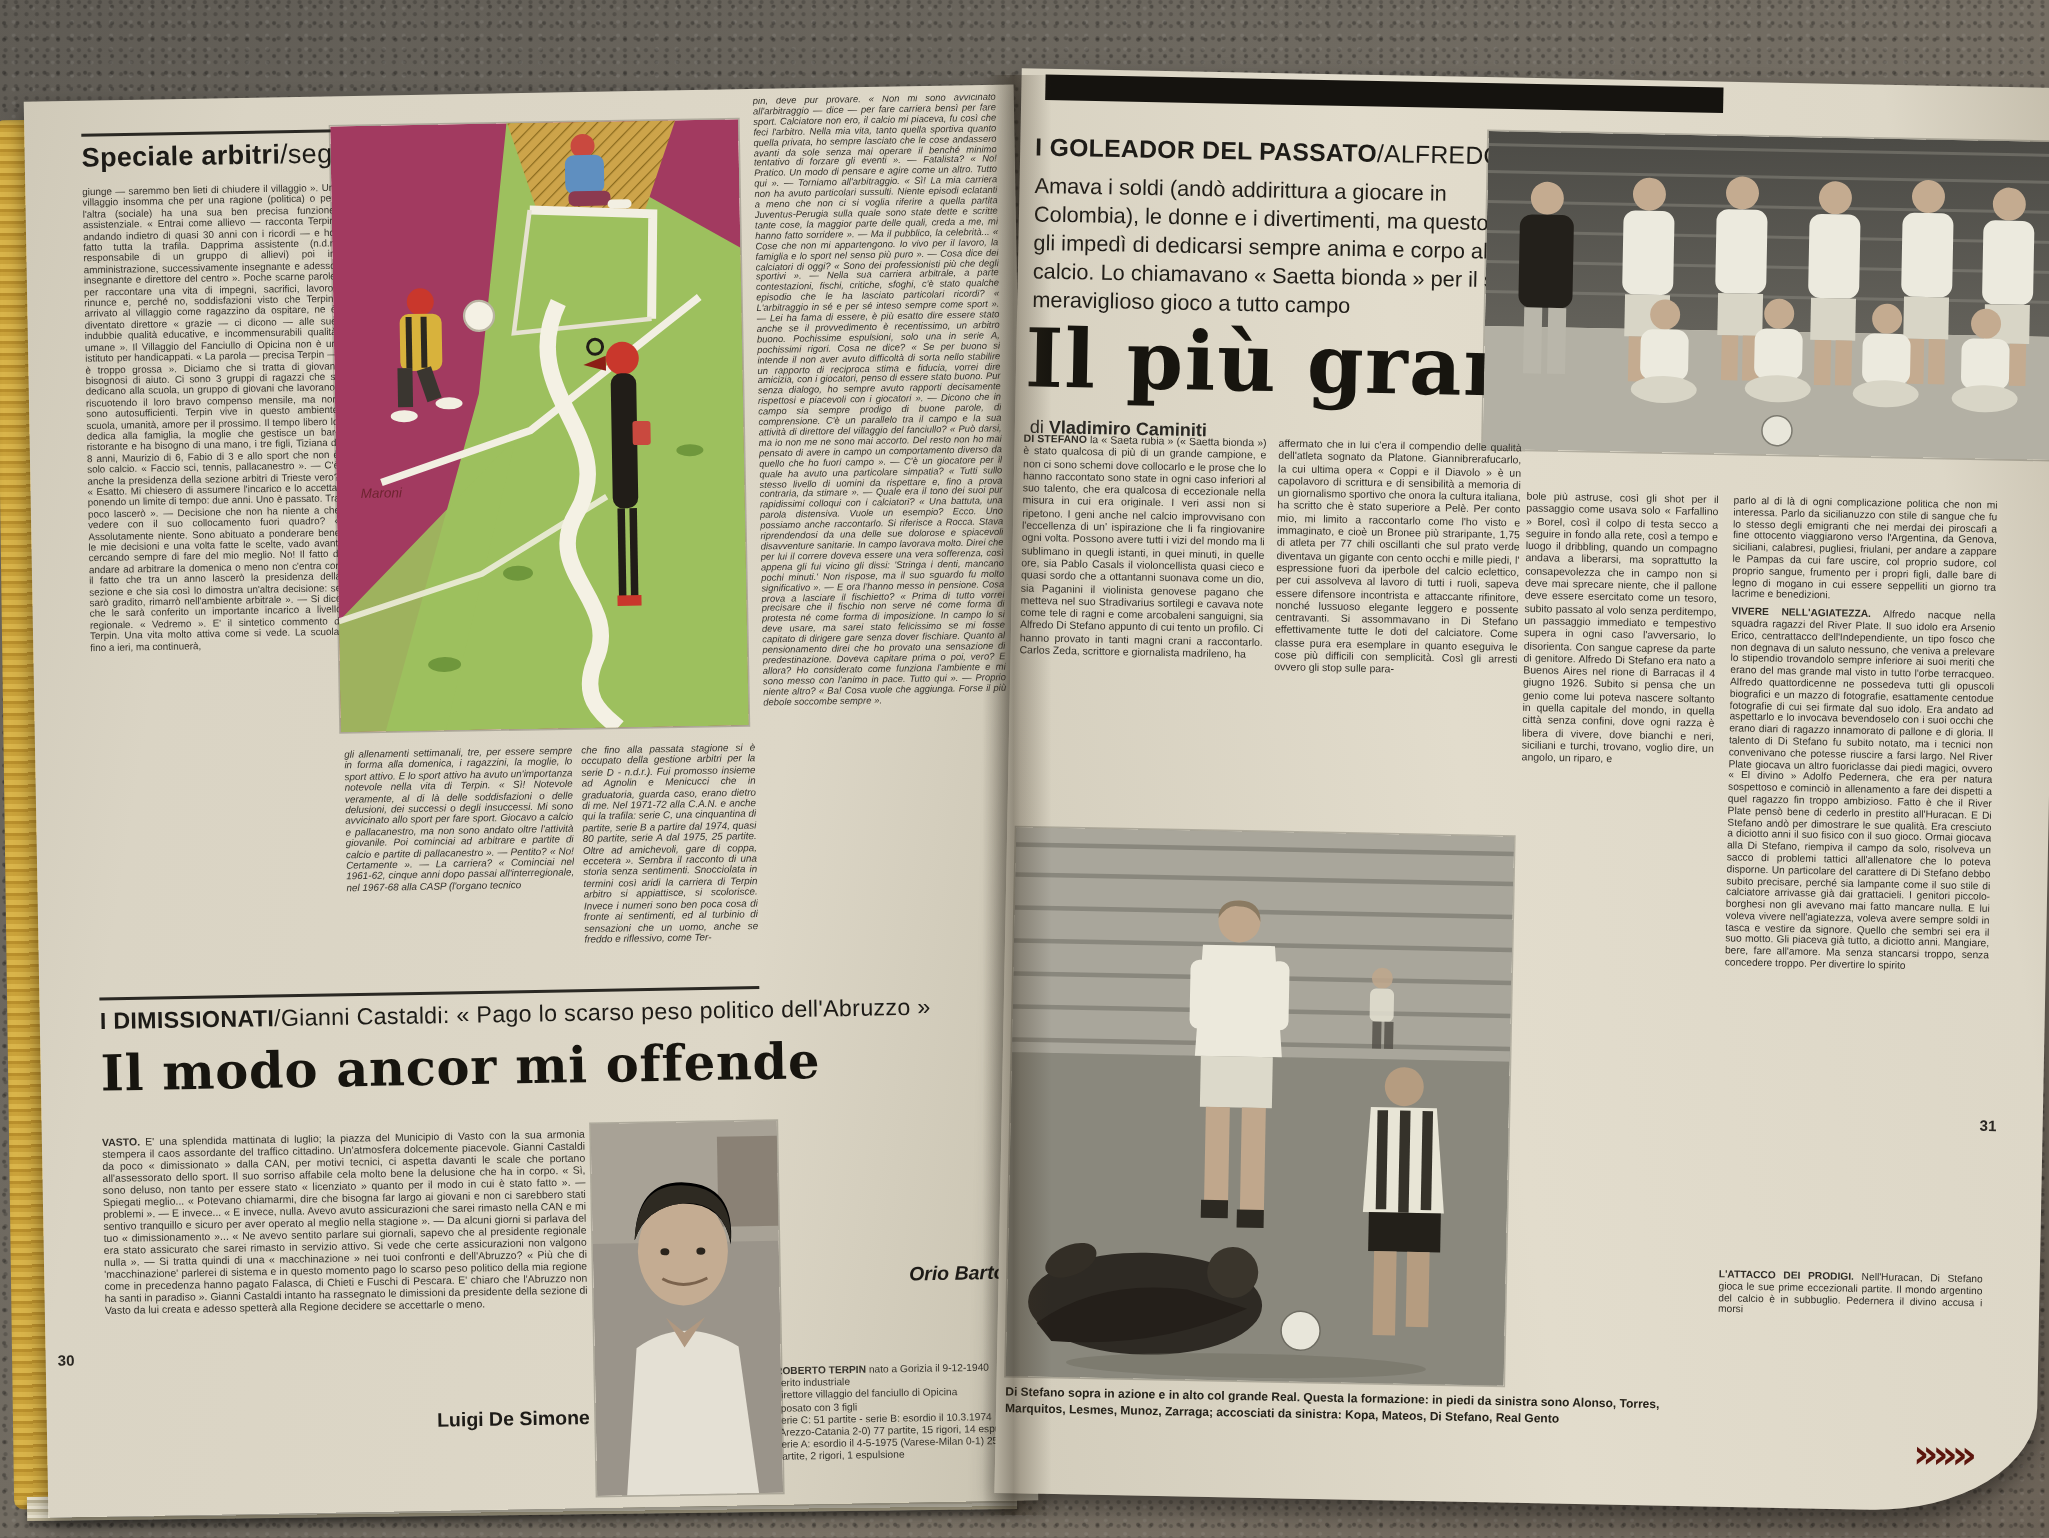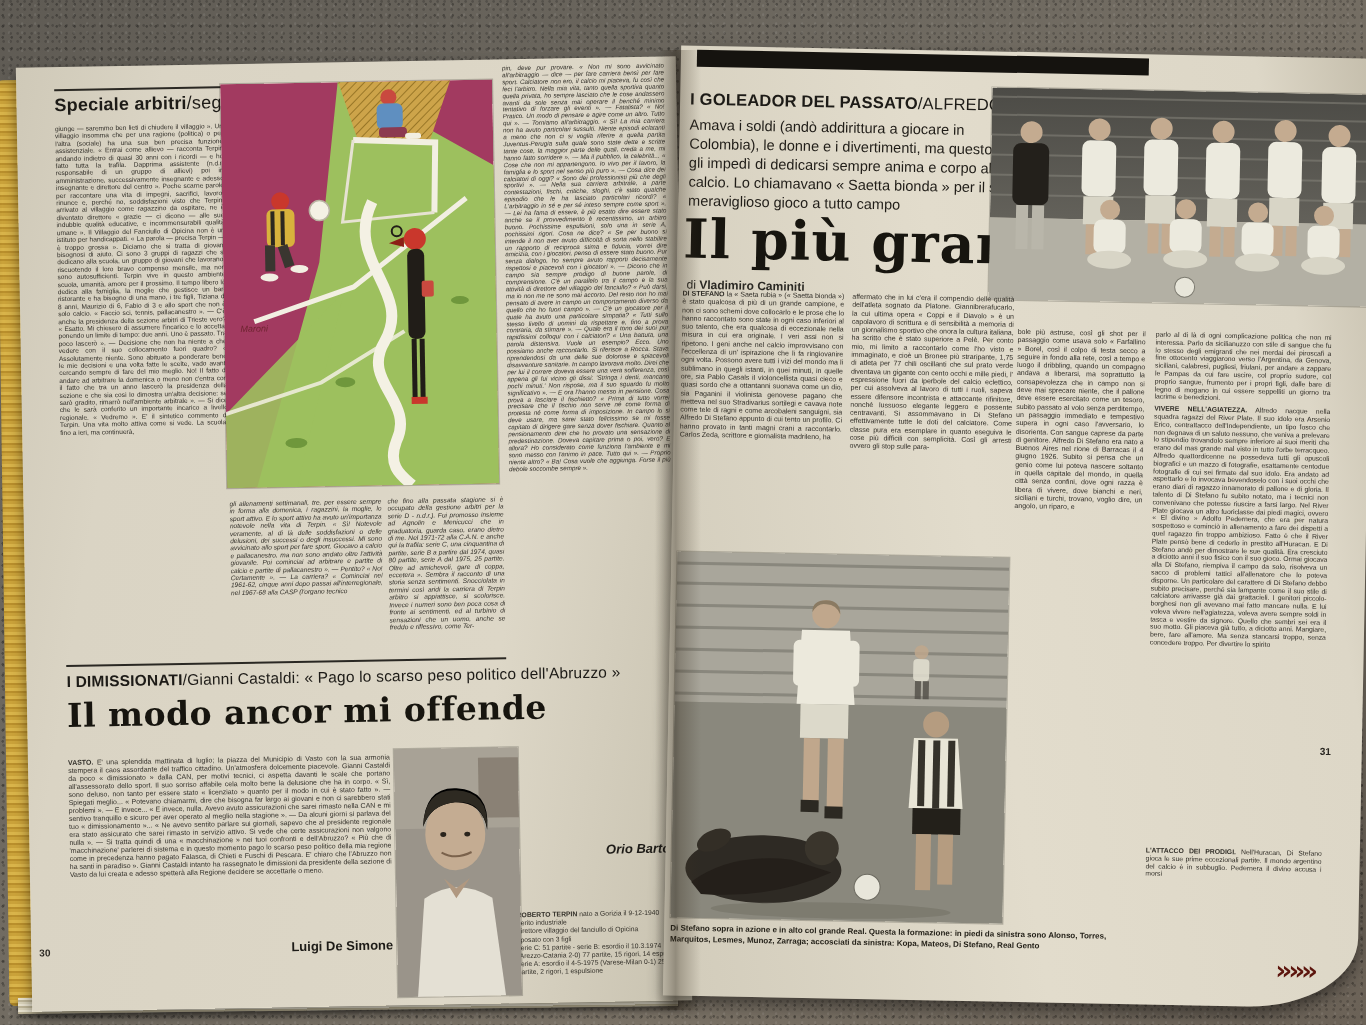--- a/index.html
+++ b/index.html
@@ -168,21 +168,21 @@
         <path d="M20,248 L28,150 Q60,128 96,150 L108,248 Z" fill="#e4e0d4"></path>
         <path d="M48,130 L60,150 L74,130 L60,140 Z" fill="#b09880"></path>
         <ellipse cx="48" cy="86" rx="3" ry="2.4" fill="#2a241c"></ellipse>
         <ellipse cx="72" cy="86" rx="3" ry="2.4" fill="#2a241c"></ellipse>
         <path d="M46,104 Q60,112 76,104" fill="none" stroke="#7a624c" stroke-width="2"></path>
       </svg>
     </div>
 
     <div class="byline" style="left:180px;top:876px;width:182px;text-align:right;font-size:13px">Luigi De Simone</div>
 
-    <div class="pagenum" style="left:8px;top:880px">30</div>
+    <div class="pagenum" style="left:8px;top:835px">30</div>
   </div>
 
   <div class="page page-right">
 
     <div class="blackbar" style="left:16px;top:4px;width:452px;height:17px"></div>
 
     <div class="kicker" style="left:10px;top:44px;font-size:16.5px">
       <b>I GOLEADOR DEL PASSATO</b><span class="rest">/ALFREDO DI STEFANO</span>
     </div>
 

